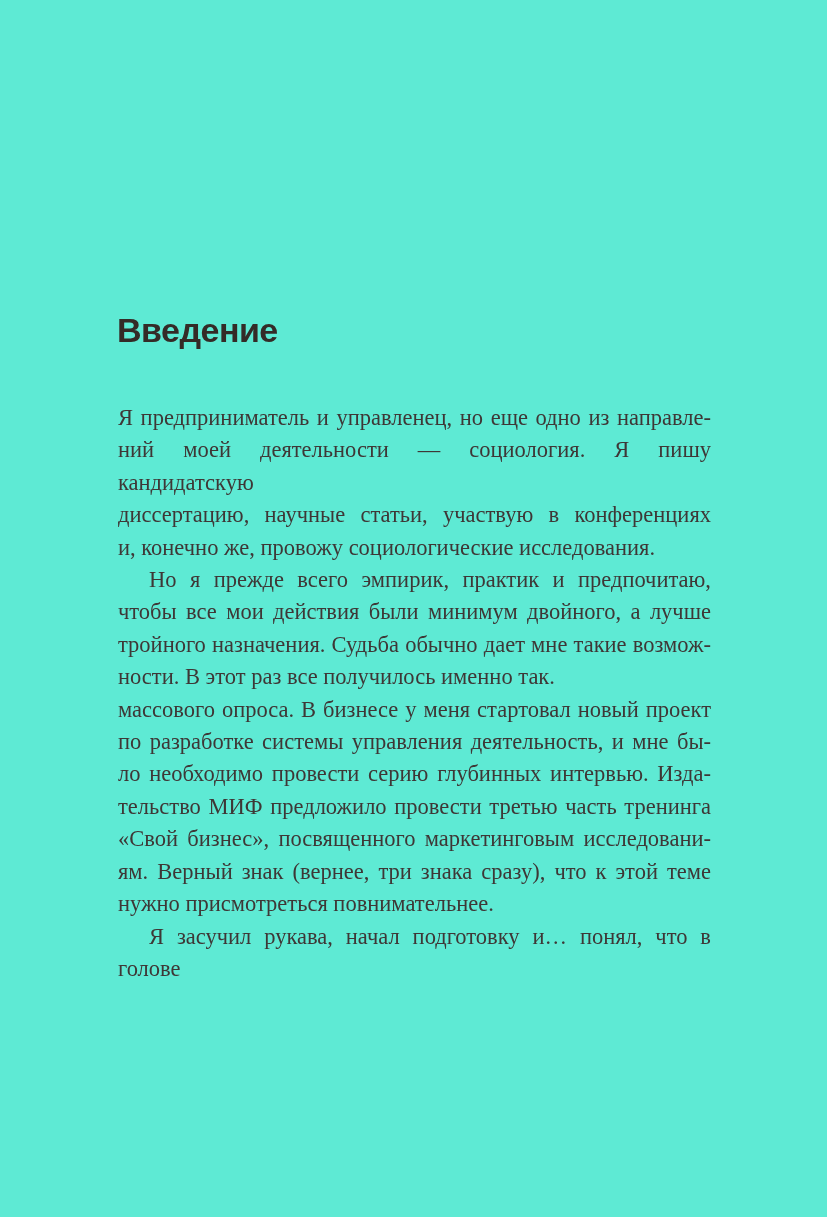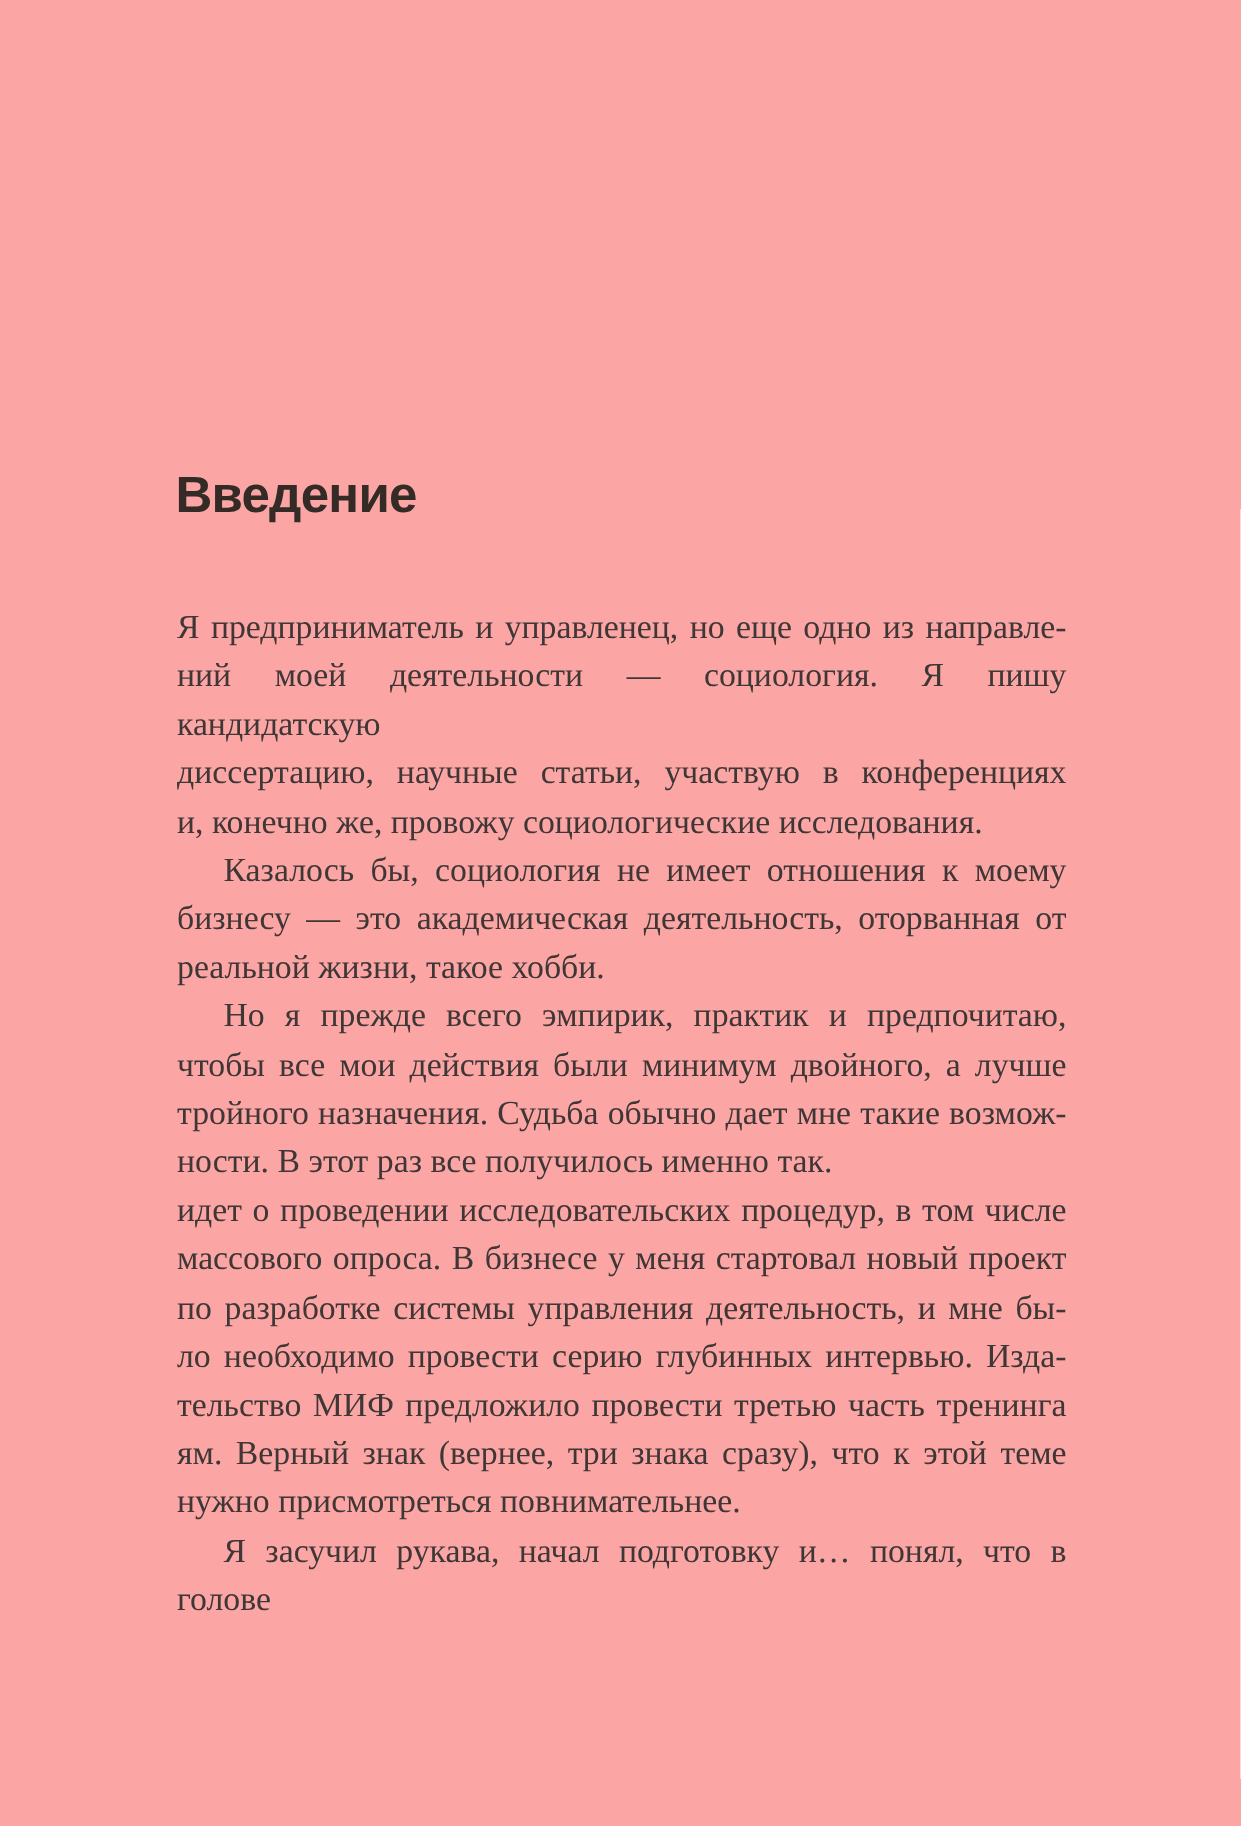--- a/index.html
+++ b/index.html
@@ -4,21 +4,21 @@
 <style>
   html, body {
     margin: 0;
     padding: 0;
     background: #ffffff;
   }
   .page {
     position: relative;
     width: 827px;
     height: 1217px;
-    background: #fca5a5;
+    background: #5eead4;
     overflow: hidden;
     font-family: "Liberation Serif", serif;
   }
   .chapter-title {
     position: absolute;
     left: 117px;
     top: 288px;
     font-family: "Liberation Sans", sans-serif;
     font-weight: 700;
     font-size: 34px;
@@ -57,39 +57,34 @@
 
   <div class="body-text">
 
     <div class="paragraph">
       <div class="text-line">Я предприниматель и управленец, но еще одно из направле-</div>
       <div class="text-line">ний моей деятельности — социология. Я пишу кандидатскую</div>
       <div class="text-line">диссертацию, научные статьи, участвую в конференциях</div>
       <div class="text-line last">и, конечно же, провожу социологические исследования.</div>
     </div>
 
-    <div class="paragraph">
-      <div class="text-line indent">Казалось бы, социология не имеет отношения к моему</div>
-      <div class="text-line">бизнесу — это академическая деятельность, оторванная от</div>
-      <div class="text-line last">реальной жизни, такое хобби.</div>
-    </div>
 
     <div class="paragraph">
       <div class="text-line indent">Но я прежде всего эмпирик, практик и предпочитаю,</div>
       <div class="text-line">чтобы все мои действия были минимум двойного, а лучше</div>
       <div class="text-line">тройного назначения. Судьба обычно дает мне такие возмож-</div>
       <div class="text-line last">ности. В этот раз все получилось именно так.</div>
     </div>
 
     <div class="paragraph">
-      <div class="text-line">идет о проведении исследовательских процедур, в том числе</div>
       <div class="text-line">массового опроса. В бизнесе у меня стартовал новый проект</div>
       <div class="text-line">по разработке системы управления деятельность, и мне бы-</div>
       <div class="text-line">ло необходимо провести серию глубинных интервью. Изда-</div>
       <div class="text-line">тельство МИФ предложило провести третью часть тренинга</div>
+      <div class="text-line">«Свой бизнес», посвященного маркетинговым исследовани-</div>
       <div class="text-line">ям. Верный знак (вернее, три знака сразу), что к этой теме</div>
       <div class="text-line last">нужно присмотреться повнимательнее.</div>
     </div>
 
     <div class="paragraph">
       <div class="text-line indent">Я засучил рукава, начал подготовку и… понял, что в голове</div>
     </div>
 
   </div>
 </div>

